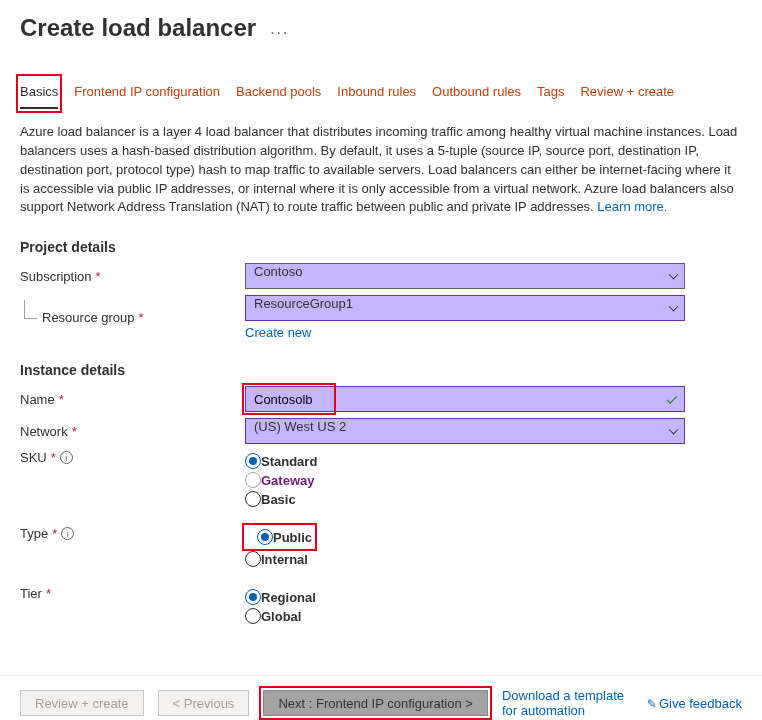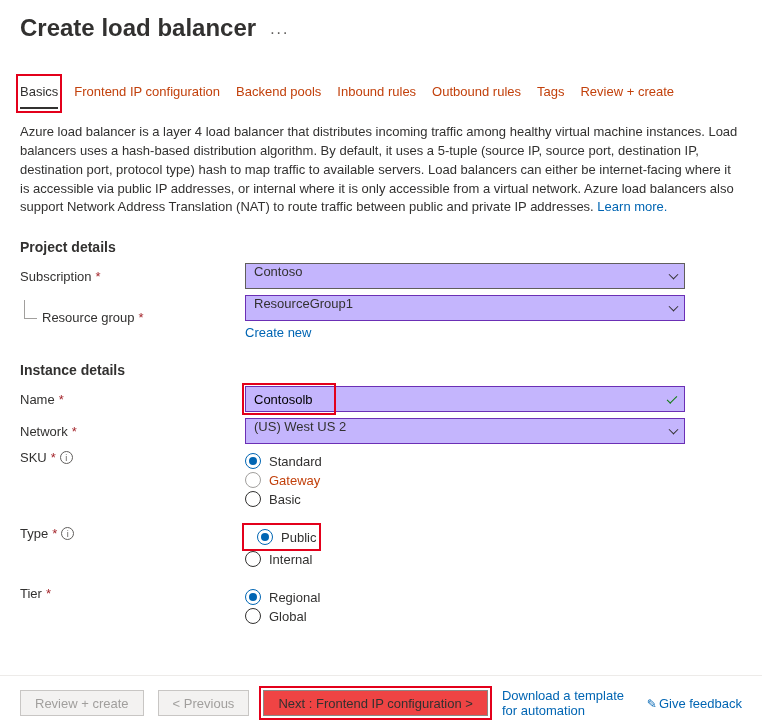--- a/index.html
+++ b/index.html
@@ -126,42 +126,42 @@
     transform: translateY(-60%) rotate(-45deg);
     width: 10px; height: 5px;
     border-left: 1.5px solid #107c10;
     border-bottom: 1.5px solid #107c10;
     pointer-events: none;
   }
   .sublink { margin-top: 4px; }
   .radio-row {
     display: flex;
     align-items: center;
-    gap: 8px;
     margin: 3px 0;
     cursor: pointer;
+    font-weight: bold;
   }
   .radio {
     width: 16px; height: 16px;
     border: 1px solid #323130;
     border-radius: 50%;
     display: inline-flex;
     align-items: center;
     justify-content: center;
     flex-shrink: 0;
   }
   .radio.checked { border-color: #0065b3; }
   .radio.checked::after {
     content: "";
     width: 8px; height: 8px;
     background: #0065b3;
     border-radius: 50%;
   }
   .radio.disabled { border-color: #a19f9d; }
-  .radio-label.disabled { color: #c2410c; }
+  .radio-label.disabled { color: #701a75; }
   .hl-box {
     outline: 2.5px solid #e3001b;
     outline-offset: 1px;
     display: inline-block;
     padding: 0 2px 0 12px;
   }
   .footer {
     position: relative;
     margin-top: 48px;
     padding: 12px 20px 16px 20px;
@@ -170,21 +170,21 @@
     align-items: center;
     gap: 14px;
     flex-wrap: nowrap;
   }
   .btn {
     height: 26px;
     padding: 0 14px;
     font-family: inherit;
     font-size: 13px;
     border: 1px solid #8a8886;
-    background: #ef4444;
+    background: #a3a3a3;
     color: #323130;
     cursor: pointer;
     white-space: nowrap;
   }
   .btn.disabled {
     color: #a19f9d;
     border-color: #c8c6c4;
     background: #f3f2f1;
     cursor: default;
   }

